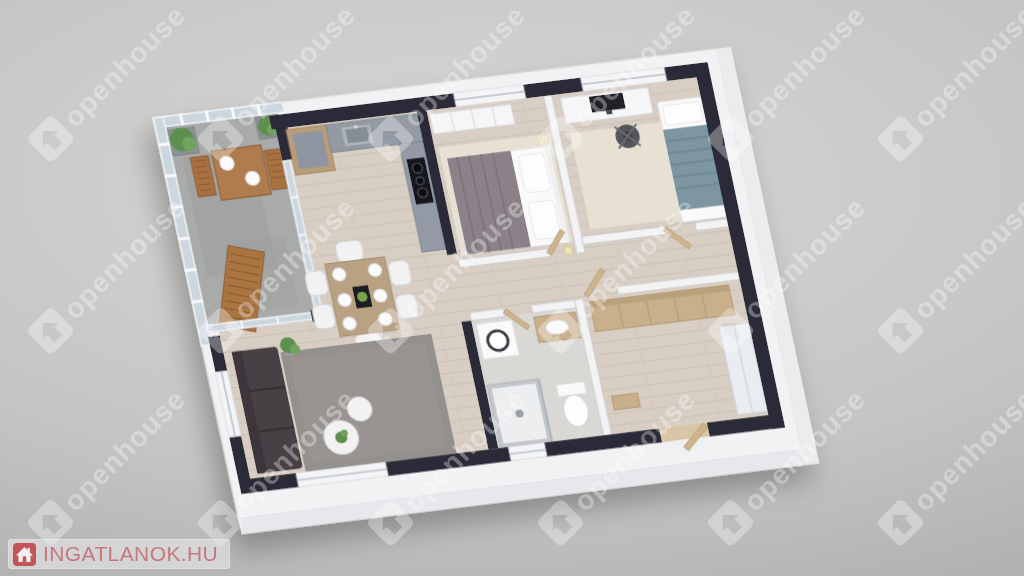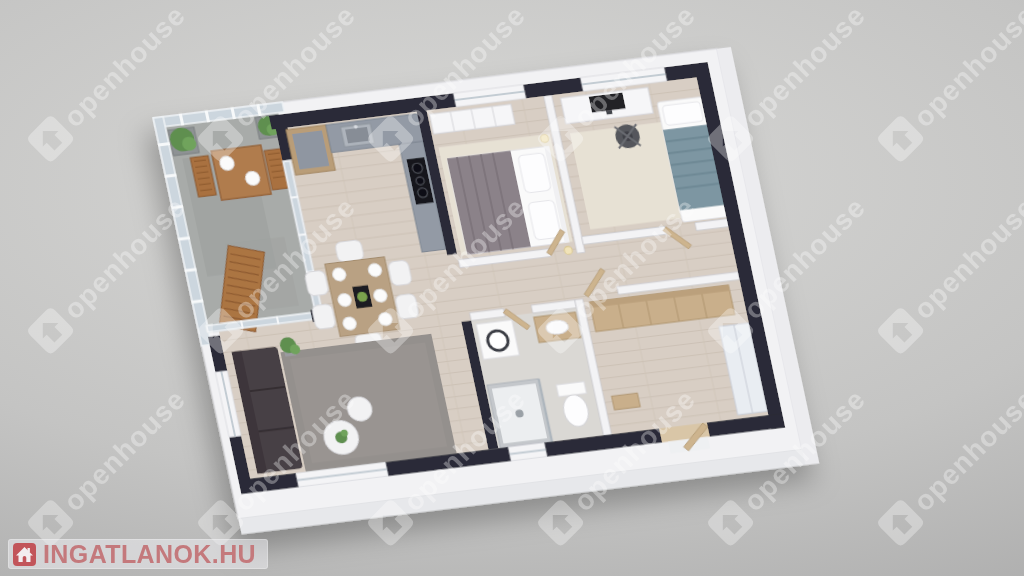--- a/index.html
+++ b/index.html
@@ -10,21 +10,21 @@
   }
   #plan-svg{position:absolute;left:0;top:0;}
   #watermark-layer{position:absolute;left:0;top:0;pointer-events:none;color:var(--wm-color);}
   #watermark-layer text{fill:currentColor;font-family:"Liberation Sans",sans-serif;font-weight:700;font-size:28px;letter-spacing:1px;}
   #watermark-layer path{fill:currentColor;}
   .logo{
     position:absolute;left:8px;bottom:7px;height:30px;display:flex;align-items:center;gap:7px;
     padding:0 12px 0 5px;background:var(--logo-bg);border-radius:3px;box-shadow:0 0 0 1px rgba(255,255,255,0.25) inset;
   }
   .logo span{
-    color:var(--logo-text-color);font-weight:700;font-size:25px;letter-spacing:.4px;white-space:nowrap;
+    color:var(--logo-text-color);font-weight:400;font-size:21px;letter-spacing:.4px;white-space:nowrap;
   }
 </style>
 </head>
 <body>
 
 <svg id="plan-svg" width="1024" height="576" viewBox="0 0 1024 576">
   <defs>
     <filter id="ds" x="-20%" y="-20%" width="150%" height="160%">
       <feDropShadow dx="-10" dy="16" stdDeviation="14" flood-color="#000000" flood-opacity="0.28"></feDropShadow>
     </filter>

